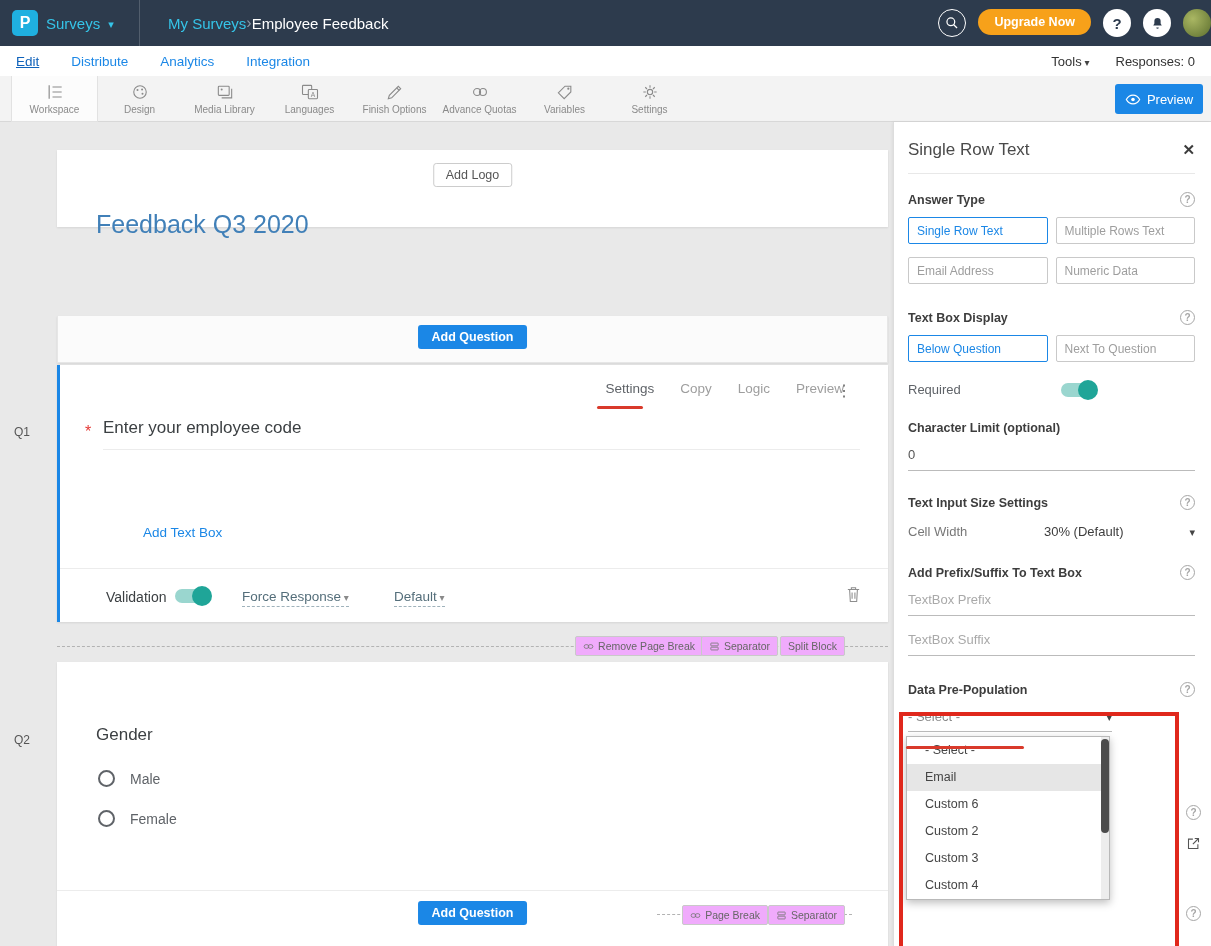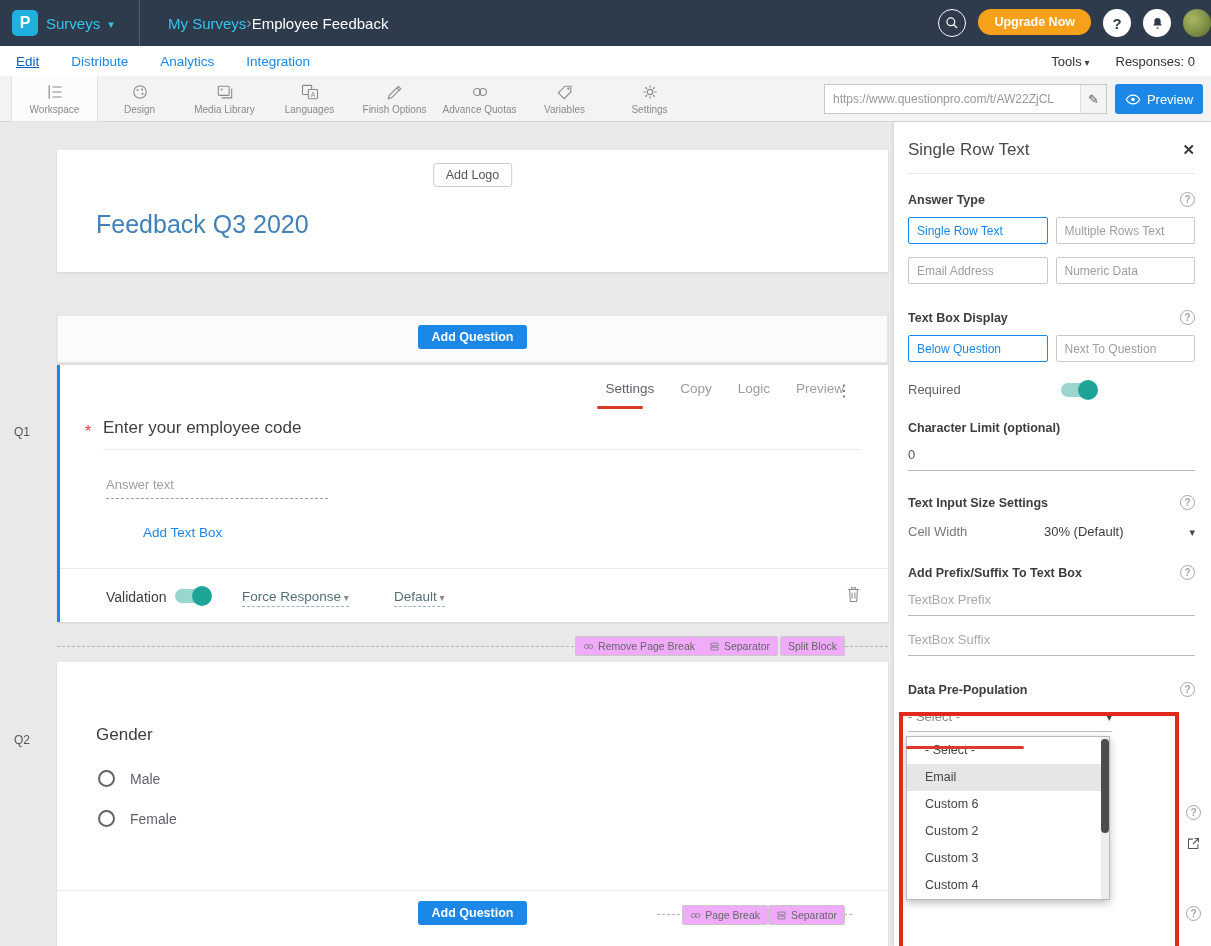--- a/index.html
+++ b/index.html
@@ -42,21 +42,21 @@
   .url-input { flex:1; border:none; outline:none; font-size:12px; color:#999; padding:0 8px; font-family:"Liberation Sans",sans-serif; background:transparent; white-space:nowrap; overflow:hidden; }
   .pencil-box { width:26px; height:28px; border-left:1px solid #ddd; background:#f4f4f4; display:flex; align-items:center; justify-content:center; cursor:pointer; }
   .pencil-box::after { content:"✎"; color:#555; font-size:13px; }
   .preview-btn { position:absolute; right:8px; top:8px; width:88px; height:30px; background:#1b87e6; border:none; border-radius:3px; color:#fff; font-size:13px; display:flex; align-items:center; justify-content:center; gap:6px; cursor:pointer; }
 
   
   .canvas { position:absolute; top:122px; left:0; width:893px; bottom:0; background:#e9e9e9; overflow:hidden; }
   .q-gutter { position:absolute; left:14px; font-size:12px; color:#555; }
   .card { position:absolute; left:57px; width:831px; background:#fff; box-shadow:0 1px 2px rgba(0,0,0,.09); }
 
-  .header-card { top:28px; height:122px; }
+  .header-card { top:28px; height:77px; }
   .add-logo-btn { position:absolute; left:50%; transform:translateX(-50%); top:13px; background:#fff; border:1px solid #ccc; border-radius:3px; color:#555; font-size:12.5px; padding:4px 12px; cursor:pointer; }
   .survey-title { position:absolute; left:39px; top:60px; font-size:25px; color:#4180b8; }
 
   .block-header { top:148px; height:46px; background:#f7f7f7; border:1px solid #e2e2e2; display:flex; align-items:center; }
   .collapse-btn { margin-left:18px; cursor:pointer; display:flex; }
   .block-title { margin-left:18px; font-size:15px; color:#333; }
   .kebab { margin-left:auto; margin-right:18px; cursor:pointer; color:#6a6a6a; font-size:16px; }
   .kebab::after { content:"⋮"; }
 
   .addq-strip { top:194px; height:47px; background:#fbfbfb; border:1px solid #e6e6e6; border-top:none; }
@@ -247,24 +247,20 @@
       </svg>
     <span class="tb-label">Variables</span>
   </div>
   <div class="tb-item">
     <svg width="20" height="20" viewBox="0 0 24 24">
         <circle cx="12" cy="12" r="3.2" stroke="#8a8a8a" fill="none" stroke-width="1.3"></circle>
         <path d="M12 4v3M12 17v3M4 12h3M17 12h3M6.3 6.3l2.1 2.1M15.6 15.6l2.1 2.1M17.7 6.3l-2.1 2.1M8.4 15.6l-2.1 2.1" stroke="#8a8a8a" stroke-width="1.3"></path>
       </svg>
     <span class="tb-label">Settings</span>
   </div>
-  <div class="url-box">
-    <input class="url-input" readonly="" value="https://www.questionpro.com/t/AW22ZjCL" style="">
-    <div class="pencil-box"></div>
-  </div>
   <button class="preview-btn">
     <svg width="16" height="13" viewBox="0 0 18 14">
         <path d="M1.5 7s2.6-5 7.5-5 7.5 5 7.5 5-2.6 5-7.5 5S1.5 7 1.5 7z" stroke="#fff" fill="none" stroke-width="1.3"></path>
         <circle cx="9" cy="7" r="2" fill="#fff"></circle>
       </svg>
     <span>Preview</span>
   </button>
 </div>
 
 <div class="canvas">
@@ -286,21 +282,20 @@
     <div class="q-tabs">
       <span class="q-tab active">Settings</span>
       <span class="q-tab">Copy</span>
       <span class="q-tab">Logic</span>
       <span class="q-tab">Preview</span>
     </div>
     <span class="kebab q-kebab"></span>
     <span class="req-mark">*</span>
     <div class="q-text">Enter your employee code</div>
     <div class="q-underline"></div>
-    <div class="answer-text">Answer text</div>
     <div class="add-textbox-link">Add Text Box</div>
     <div class="q1-footer">
       <span class="validation-label">Validation</span>
       <div class="toggle t-q1"></div>
       <span class="mini-select ms-force">Force Response</span>
       <span class="mini-select ms-default">Default</span>
       <span class="trash-btn">
         <svg width="17" height="19" viewBox="0 0 24 26">
             <path d="M4 6h16M9 6V3.5h6V6M6.5 6l1 17h9l1-17M10 10v9M14 10v9" stroke="#8d8d8d" fill="none" stroke-width="1.5"></path>
           </svg>

